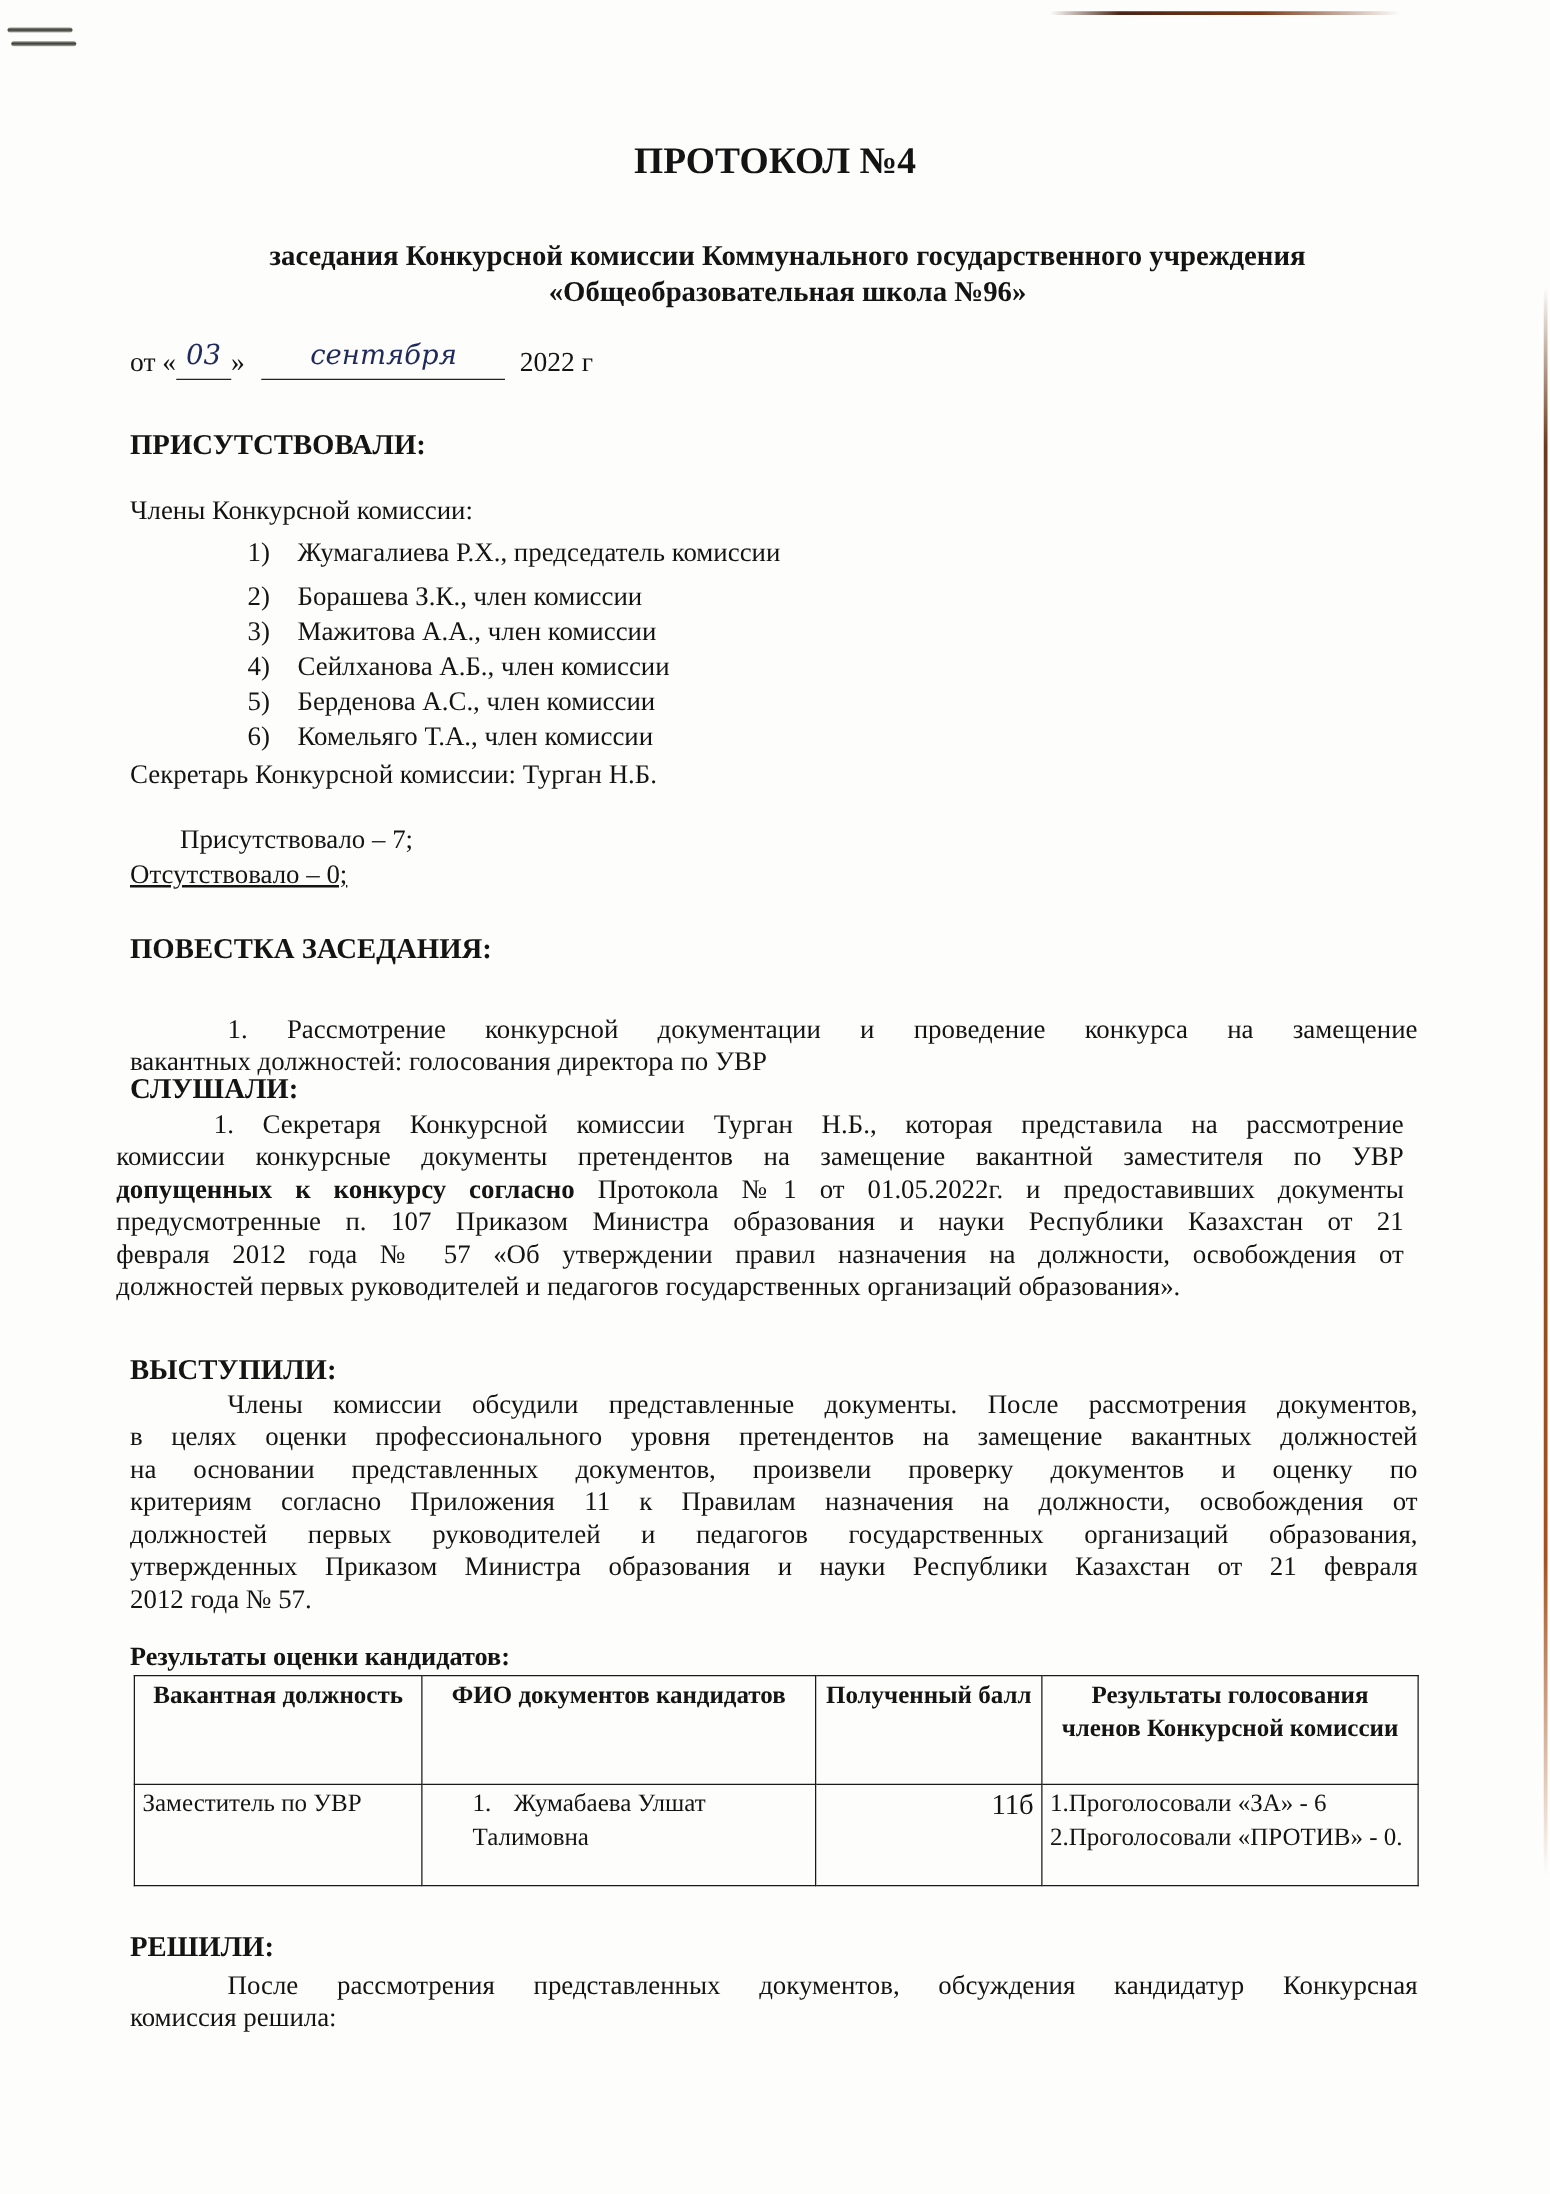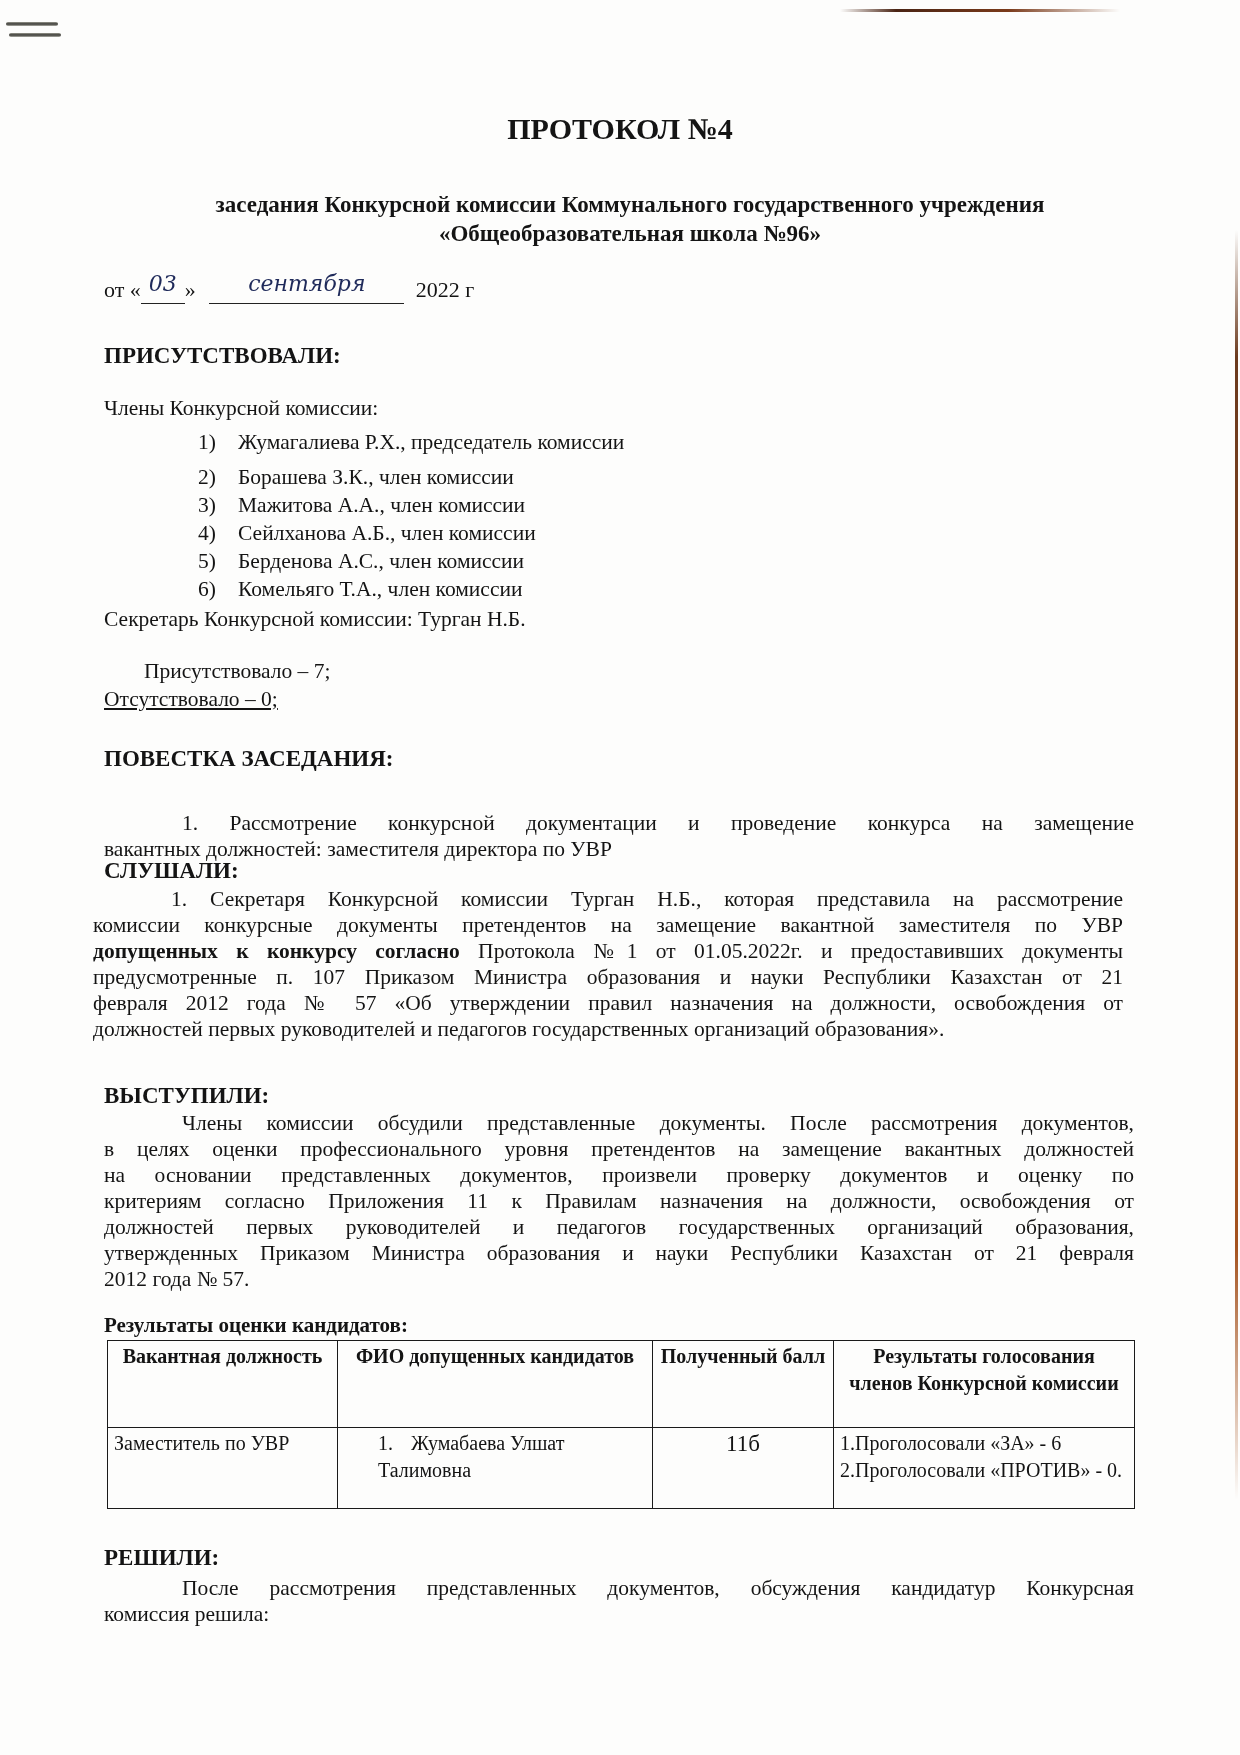--- a/index.html
+++ b/index.html
@@ -73,21 +73,21 @@
 <div class="abs member" style="top:549px;"><span class="num">5)</span><span>Берденова А.С., член комиссии</span></div>
 <div class="abs member" style="top:577px;"><span class="num">6)</span><span>Комельяго Т.А., член комиссии</span></div>
 
 <div class="abs p" style="left:104px; top:606px;">Секретарь Конкурсной комиссии: Турган Н.Б.</div>
 <div class="abs p" style="left:104px; top:658px;margin-left:40px;">Присутствовало – 7;</div>
 <div class="abs p" style="left:104px; top:686px;text-decoration:underline;">Отсутствовало – 0;</div>
 
 <div class="abs h" style="left:104px; top:746px;">ПОВЕСТКА ЗАСЕДАНИЯ:</div>
 <div class="abs p" style="left:104px; top:810px;">
   <div class="justify indent">1. Рассмотрение конкурсной документации и проведение конкурса на замещение</div>
-  <div class="justify last">вакантных должностей: заместителя директора по УВР</div>
+  <div class="justify last">вакантных должностей: голосования директора по УВР</div>
 </div>
 
 <div class="abs h" style="left:104px; top:858px;">СЛУШАЛИ:</div>
 <div class="abs p" style="left:93px; top:886px;">
   <div class="justify indent">1. Секретаря Конкурсной комиссии Турган Н.Б., которая представила на рассмотрение</div>
   <div class="justify">комиссии конкурсные документы претендентов на замещение вакантной заместителя по УВР</div>
   <div class="justify"><b>допущенных к конкурсу согласно</b><span> Протокола №1 от 01.05.2022г. и предоставивших документы</span></div>
   <div class="justify">предусмотренные п. 107 Приказом Министра образования и науки Республики Казахстан от 21</div>
   <div class="justify">февраля 2012 года № 57 «Об утверждении правил назначения на должности, освобождения от</div>
   <div class="justify last">должностей первых руководителей и педагогов государственных организаций образования».</div>
@@ -109,28 +109,28 @@
 <table class="results">
   <colgroup>
     <col style="width:230px">
       <col style="width:315px">
       <col style="width:181px">
       <col style="width:301px">
   </colgroup>
   <tbody>
       <tr>
     <th>Вакантная должность</th>
-    <th>ФИО допущенных кандидатов</th>
+    <th>ФИО документов кандидатов</th>
     <th>Полученный балл</th>
     <th>Результаты голосования членов Конкурсной комиссии</th>
   </tr>
   <tr>
     <td>Заместитель по УВР</td>
     <td class="cand"><span class="n">1.</span><span>Жумабаева Улшат Талимовна</span></td>
-    <td class="c-center" style="font-size:23px;">11б</td>
+    <td class="c-center" style="font-size:23px;text-align:right;">11б</td>
     <td>
       <div>1.Проголосовали «ЗА» - 6</div>
       <div>2.Проголосовали «ПРОТИВ» - 0.</div>
     </td>
   </tr>
 </tbody>
   </table>
 
 <div class="abs h" style="left:104px; top:1545px;">РЕШИЛИ:</div>
 <div class="abs p" style="left:104px; top:1575px;">

